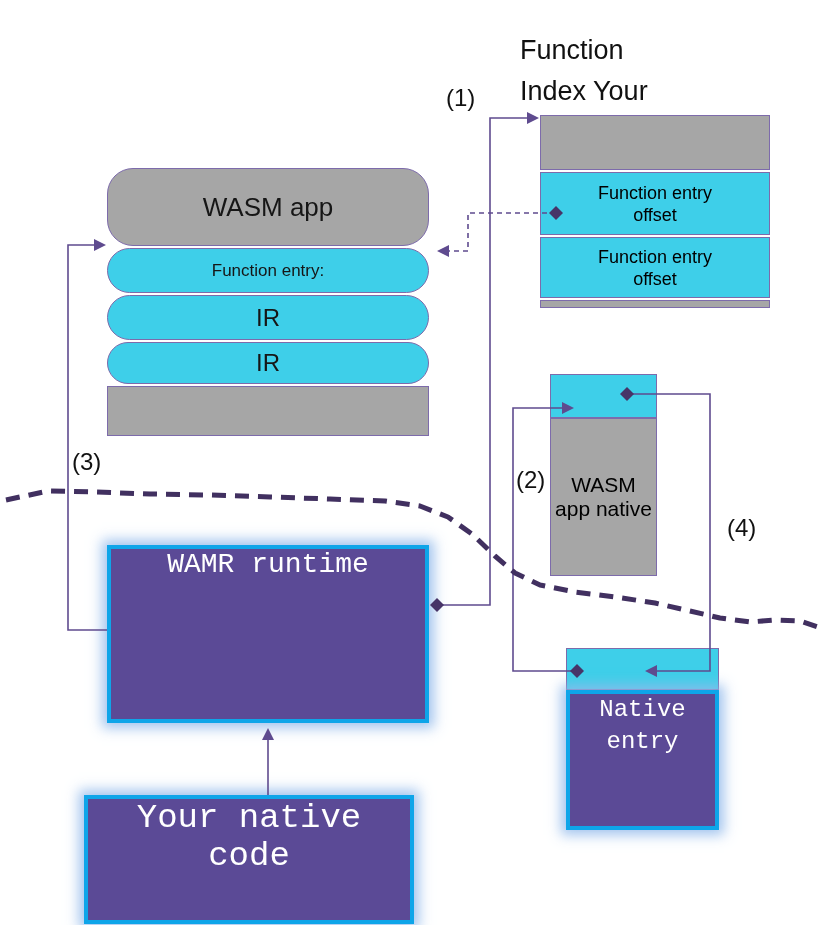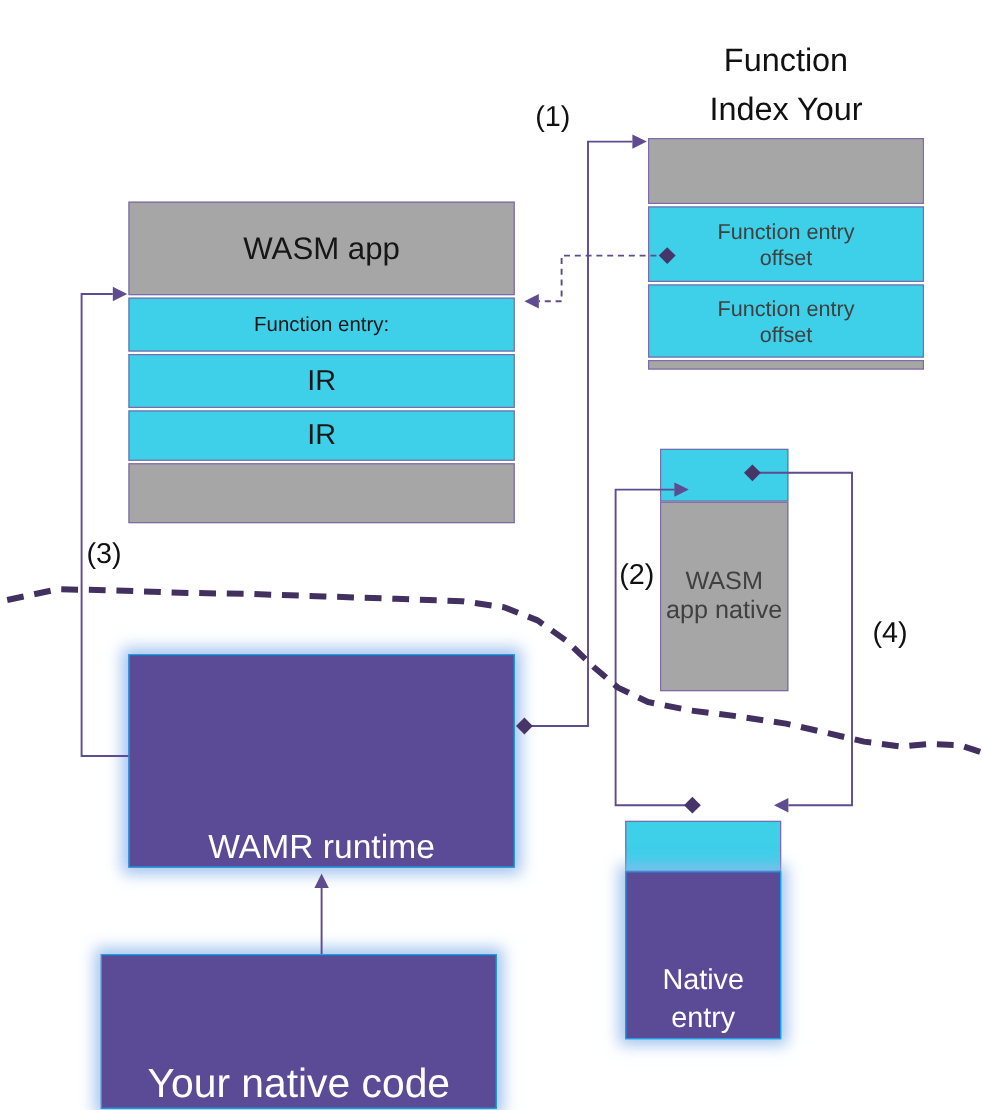--- a/index.html
+++ b/index.html
@@ -5,33 +5,33 @@
   html,body{margin:0;padding:0;background:#ffffff;}
   #canvas{position:relative;width:819px;height:925px;background:#fff;
           font-family:"Liberation Sans",sans-serif;overflow:hidden;}
   .abs{position:absolute;}
   .row{box-sizing:border-box;border:1px solid var(--rowborder);
        display:flex;align-items:center;justify-content:center;
        text-align:center;margin-bottom:2px;}
   .row:last-child{margin-bottom:0;}
   .gray{background:var(--gray);}
   .cyan{background:var(--cyan);}
-  .whitetext{color:#404040;}
-  .blacktext{color:#161616;}
-  .fit-title{left:520px;top:30px;width:270px;text-align:center;
+  .whitetext{color:#000000;}
+  .blacktext{color:#161616;border-radius:26px;}
+  .fit-title{left:520px;top:30px;width:270px;text-align:left;
              font-size:27px;line-height:41px;color:#111;}
   .ann{font-size:24px;color:#111;}
   #wasm-app{left:107px;top:168px;width:322px;}
   #fit-box{left:540px;top:115px;width:230px;}
   #wasm-stack{left:550px;top:374px;width:107px;}
-  #native-stack{left:521px;top:648px;width:130px;margin-top:36px;}
+  #native-stack{left:566px;top:648px;width:153px;}
   .wrap{display:block;width:150px;margin:0 auto;line-height:22px;}
-  .purplebox{background:var(--purple);color:#fff;display:flex;align-items:flex-end;
+  .purplebox{background:var(--purple);color:#fff;display:flex;align-items:flex-start;
              justify-content:center;text-align:center;box-sizing:border-box;
-             border:1px solid #0ea5e9;box-shadow:0 0 12px 5px var(--glow);}
+             border:4px solid #0ea5e9;box-shadow:0 0 12px 5px var(--glow);font-family:Liberation Mono, monospace;}
   #wamr{left:107px;top:545px;width:322px;height:178px;font-size:28px;}
   #native-code{left:84px;top:795px;width:330px;height:129px;font-size:34px;}
   #connectors{left:0;top:0;pointer-events:none;}
 </style>
 </head>
 <body>
 
 <div id="canvas">
 
   <div class="abs fit-title">

